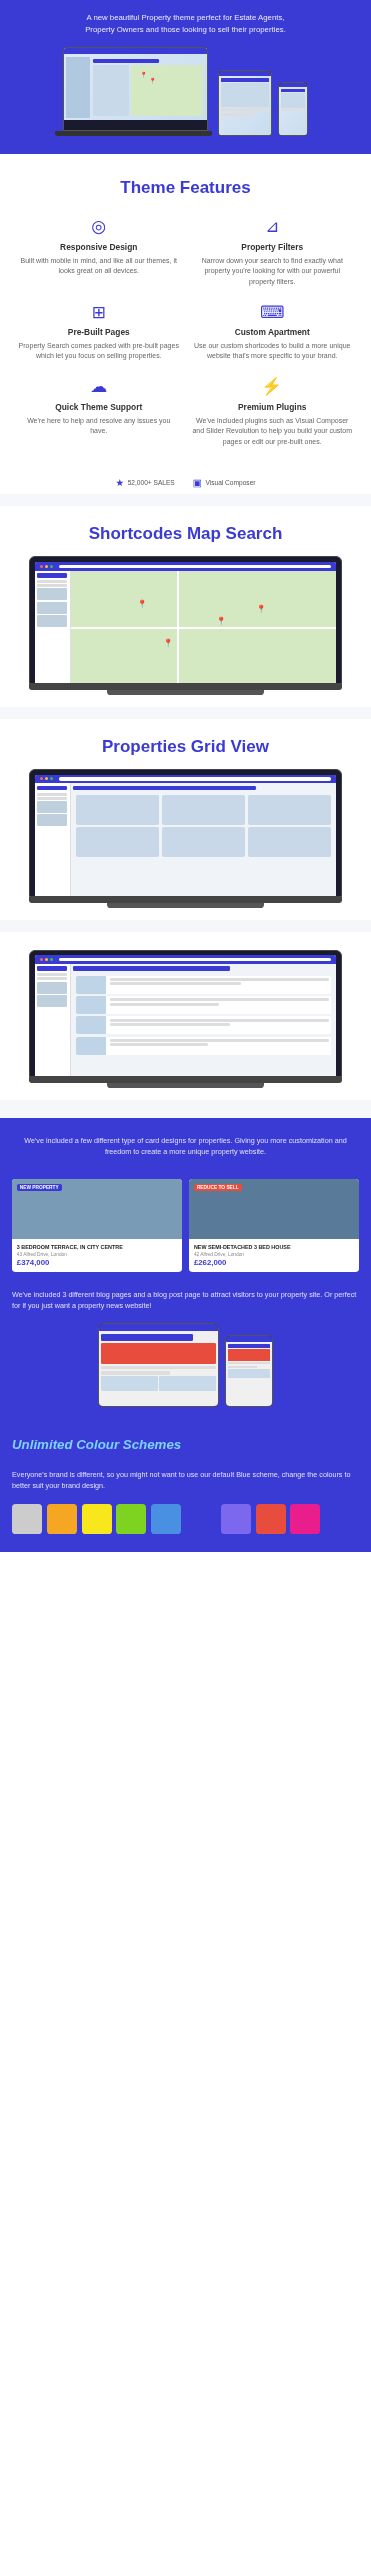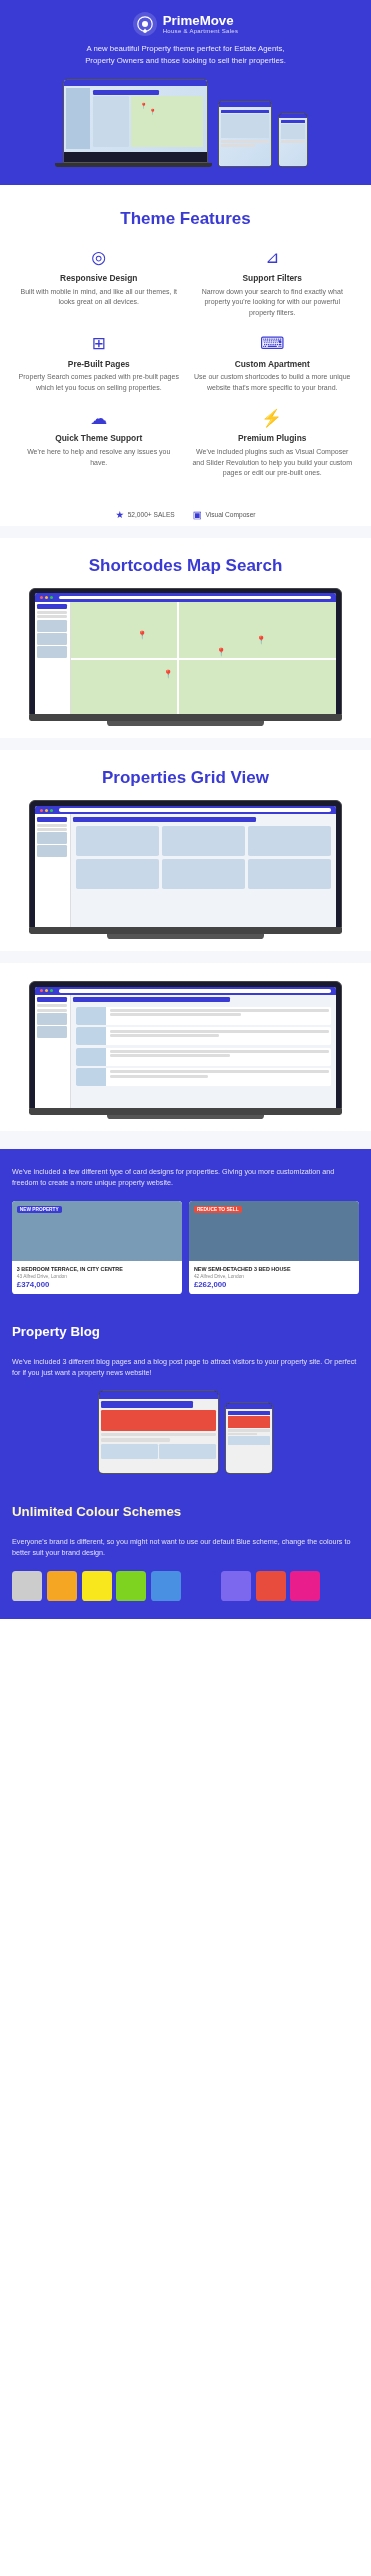--- a/index.html
+++ b/index.html
@@ -288,22 +288,23 @@
       color: #fff;
     }
     .property-cards-section .section-title {
       color: #fff;
       text-align: left;
       font-size: 13.3px;
     }
     .property-cards-desc {
       font-size: 7.2px;
       color: rgba(255,255,255,0.85);
-      margin-bottom: 12px;
+      margin-bottom: 21px;
       line-height: 1.5;
+      text-align: center;
     }
     .cards-row {
       display: flex;
       gap: 7.2px;
     }
     .prop-card {
       flex: 1;
       background: #fff;
       border-radius: 3.6px;
       overflow: hidden;
@@ -424,23 +425,24 @@
       gap: 1.2px;
     }
 
     
     .colour-section {
       background: #3a3ad4;
       padding: 12px 12px 18px;
       color: #fff;
     }
     .colour-section .section-title {
-      color: #fef9c3;
+      color: #7dd3fc;
       text-align: left;
       font-size: 13.3px;
+      font-style: italic;
     }
     .colour-desc {
       font-size: 7.2px;
       color: rgba(255,255,255,0.85);
       line-height: 1.5;
       margin-bottom: 12px;
     }
     .colour-swatches {
       display: flex;
       gap: 4.8px;
@@ -477,33 +479,20 @@
 
     .section-divider {
       background: #f5f7fa;
       height: 12px;
     }
   </style>
 </head>
 <body>
 
 <header class="header">
-  <div class="logo-row">
-    <svg class="logo-icon" viewBox="0 0 40 40">
-      <circle cx="20" cy="20" r="20" fill="rgba(255,255,255,0.15)"></circle>
-      <path d="M20 8 C13 8 8 13 8 20 C8 27 13 32 20 32 C27 32 32 27 32 20 C32 13 27 8 20 8Z" fill="none" stroke="#fff" stroke-width="2"></path>
-      <circle cx="20" cy="20" r="5" fill="#fff"></circle>
-      <circle cx="20" cy="32" r="3" fill="#fff"></circle>
-      <line x1="20" y1="28" x2="20" y2="32" stroke="#fff" stroke-width="2"></line>
-    </svg>
-    <div class="logo-text-col">
-      <div class="logo-title">PrimeMove</div>
-      <div class="logo-subtitle">House &amp; Apartment Sales</div>
-    </div>
-  </div>
   <p class="header-desc">A new beautiful Property theme perfect for Estate Agents, Property Owners and those looking to sell their properties.</p>
 
   <div class="header-mockups">
     <div>
       <div class="mockup-laptop">
         <div class="mockup-laptop-screen">
           <div class="mockup-laptop-bar"></div>
           <div class="mockup-laptop-content">
             <div style="background:#b0c8e0;width:24px;height:100%;"></div>
             <div style="flex:1;display:flex;flex-direction:column;gap:1.8px;padding:1.8px;">
@@ -548,21 +537,21 @@
 <section class="theme-features">
   <h2 class="section-title">Theme Features</h2>
   <div class="features-grid" id="features-grid">
   <div class="feature-item">
     <div class="feature-icon">◎</div>
     <div class="feature-title">Responsive Design</div>
     <div class="feature-desc">Built with mobile in mind, and like all our themes, it looks great on all devices.</div>
   </div>
       <div class="feature-item">
     <div class="feature-icon">⊿</div>
-    <div class="feature-title">Support Filters</div>
+    <div class="feature-title">Property Filters</div>
     <div class="feature-desc">Narrow down your search to find exactly what property you're looking for with our powerful property filters.</div>
   </div>
       <div class="feature-item">
     <div class="feature-icon">⊞</div>
     <div class="feature-title">Pre-Built Pages</div>
     <div class="feature-desc">Property Search comes packed with pre-built pages which let you focus on selling properties.</div>
   </div>
       <div class="feature-item">
     <div class="feature-icon">⌨</div>
     <div class="feature-title">Custom Apartment</div>
@@ -760,21 +749,20 @@
     <div class="prop-card-body">
       <div class="prop-card-title">NEW SEMI-DETACHED 3 BED HOUSE</div>
       <div class="prop-card-addr">42 Alfred Drive, London</div>
       <div class="prop-card-price">£262,000</div>
     </div>
   </div>
     </div>
 </section>
 
 <section class="blog-section">
-  <h2 class="section-title">Property Blog</h2>
   <p class="blog-desc">We've included 3 different blog pages and a blog post page to attract visitors to your property site. Or perfect for if you just want a property news website!</p>
   <div class="blog-mockups">
     <div class="blog-tablet">
       <div class="blog-tablet-bar"></div>
       <div class="blog-tablet-content">
         <div style="background:#3a3ad4;height:7.2px;border-radius:1.2px;width:80%;"></div>
         <div style="background:#e74c3c;height:21px;border-radius:1.2px;"></div>
         <div class="blog-line"></div>
         <div class="blog-line blog-line-short"></div>
         <div style="display:flex;gap:1.8px;">

